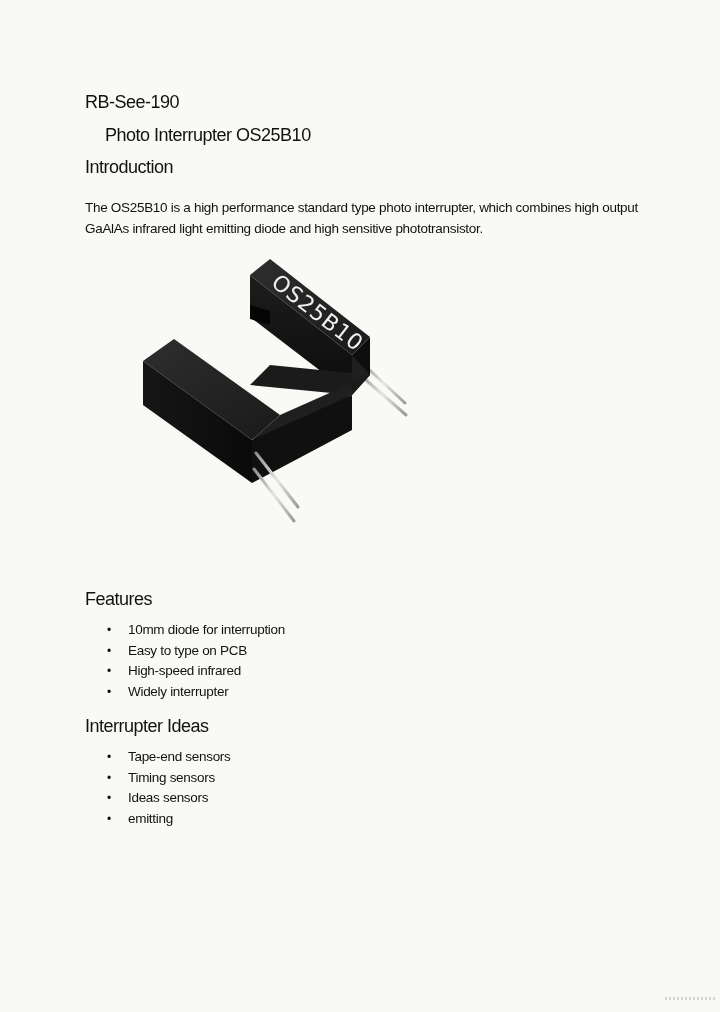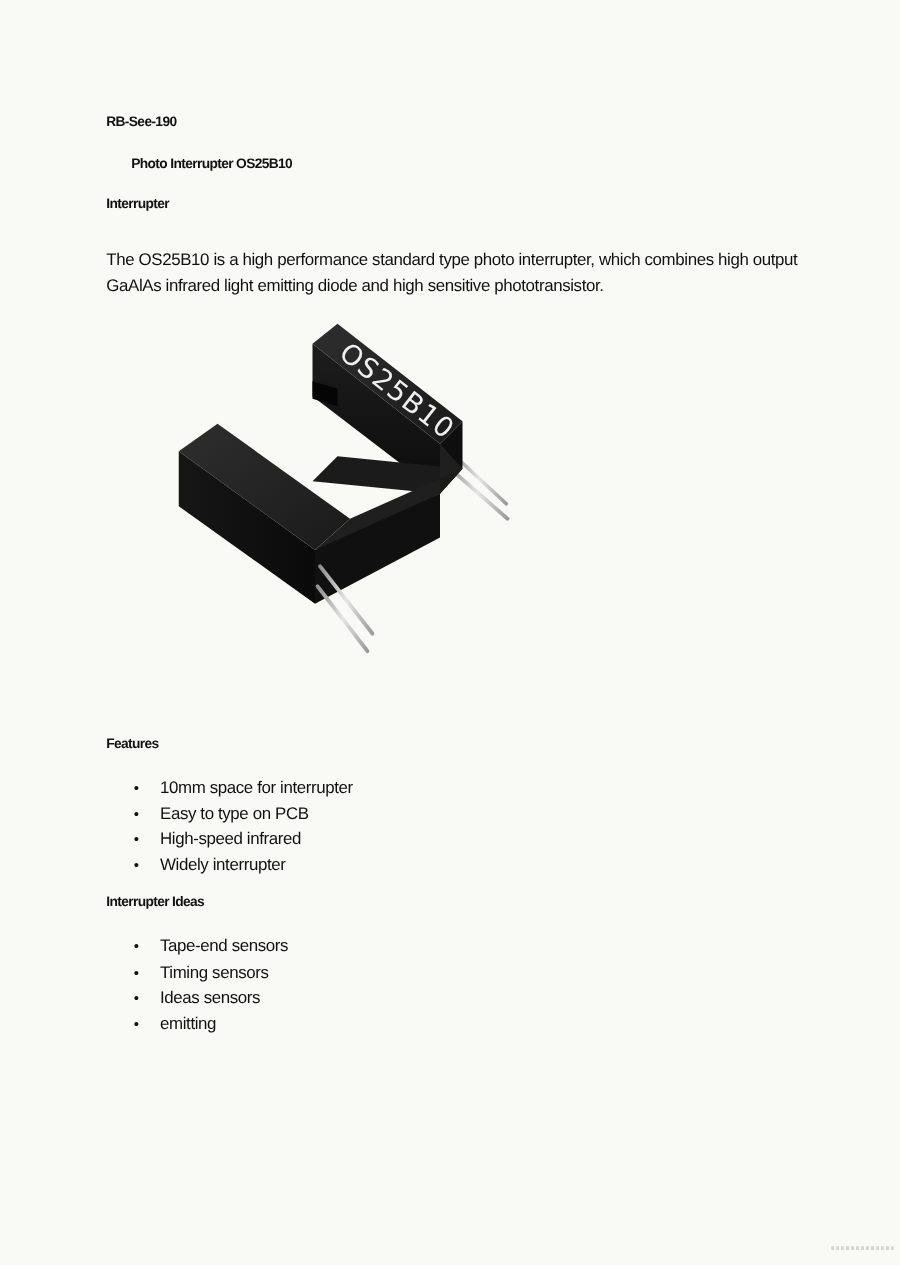--- a/index.html
+++ b/index.html
@@ -15,22 +15,22 @@
       font-family: "Liberation Sans", "DejaVu Sans", sans-serif;
       color: #111;
     }
     .page {
       position: absolute;
       left: 0; top: 0;
       width: 720px; height: 1012px;
     }
     .abs { position: absolute; }
     .heading {
-      font-weight: bold;
-      font-size: 11px;
+      font-weight: normal;
+      font-size: 18px;
       letter-spacing: -0.5px;
       white-space: nowrap;
     }
     .para {
       font-size: 13.5px;
       line-height: 21px;
       letter-spacing: -0.3px;
       width: 560px;
       margin-top: 10px;
     }
@@ -71,21 +71,21 @@
   </style>
 </head>
 <body>
 
 <div class="page">
 
   <div class="abs heading" style="left:85px; top:92px;">RB-See-190</div>
 
   <div class="abs heading" style="left:85px; top:125px;padding-left:20px;">Photo Interrupter OS25B10</div>
 
-  <div class="abs heading" style="left:85px; top:157px;">Interrupter</div>
+  <div class="abs heading" style="left:85px; top:157px;">Introduction</div>
 
   <div class="abs para" style="left:85px; top:187px;">The OS25B10 is a high performance standard type photo interrupter, which combines high output GaAlAs infrared light emitting diode and high sensitive phototransistor.</div>
 
   <div class="figure">
     <svg width="300" height="290" viewBox="0 0 300 290">
       <defs>
         <linearGradient id="topFace" x1="0" y1="0" x2="1" y2="1">
           <stop offset="0" stop-color="#2e2e2e"></stop>
           <stop offset="1" stop-color="#1a1a1a"></stop>
         </linearGradient>
@@ -130,21 +130,21 @@
       <g stroke="url(#pinGrad)" stroke-width="3" stroke-linecap="round">
         <line x1="126" y1="208" x2="168" y2="262"></line>
         <line x1="124" y1="224" x2="164" y2="276"></line>
       </g>
     </svg>
   </div>
 
   <div class="abs heading" style="left:85px; top:589px;">Features</div>
 
   <ul class="abs list" style="left:128px; top:620px;">
-    <li><span class="bullet">•</span><span>10mm space for interrupter</span></li>
+    <li><span class="bullet">•</span><span>10mm diode for interruption</span></li>
     <li><span class="bullet">•</span><span>Easy to type on PCB</span></li>
     <li><span class="bullet">•</span><span>High-speed infrared</span></li>
     <li><span class="bullet">•</span><span>Widely interrupter</span></li>
   </ul>
 
   <div class="abs heading" style="left:85px; top:716px;">Interrupter Ideas</div>
 
   <ul class="abs list" style="left:128px; top:747px;">
     <li><span class="bullet">•</span><span>Tape-end sensors</span></li>
     <li><span class="bullet">•</span><span>Timing sensors</span></li>

